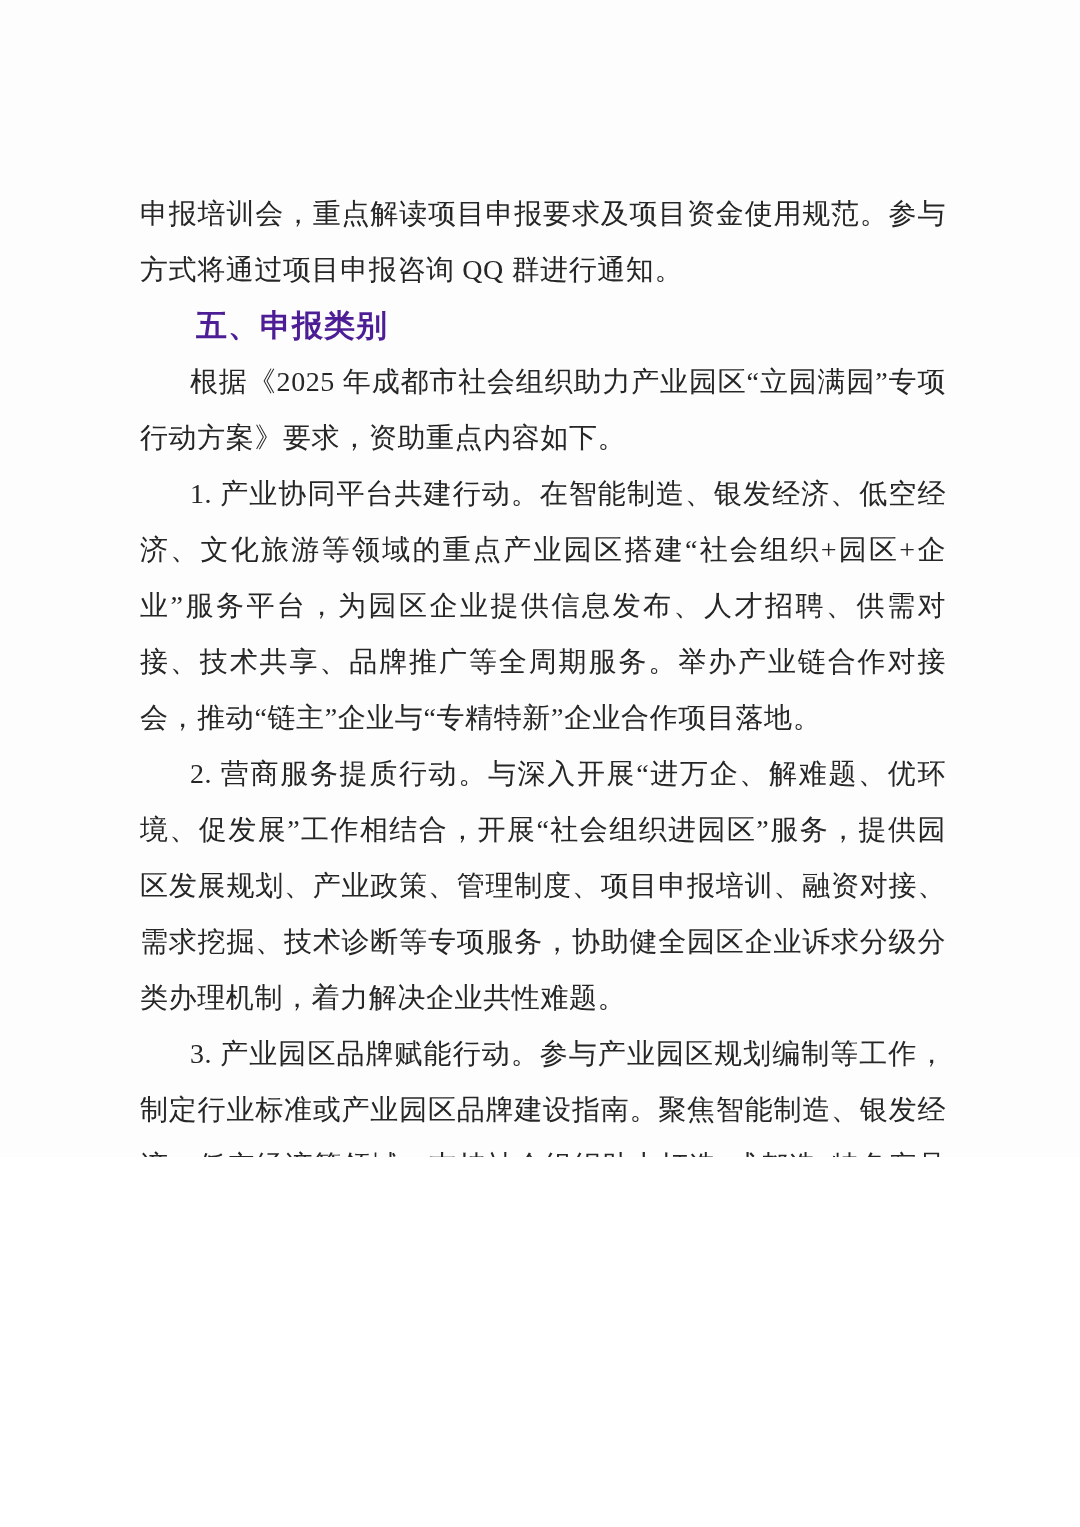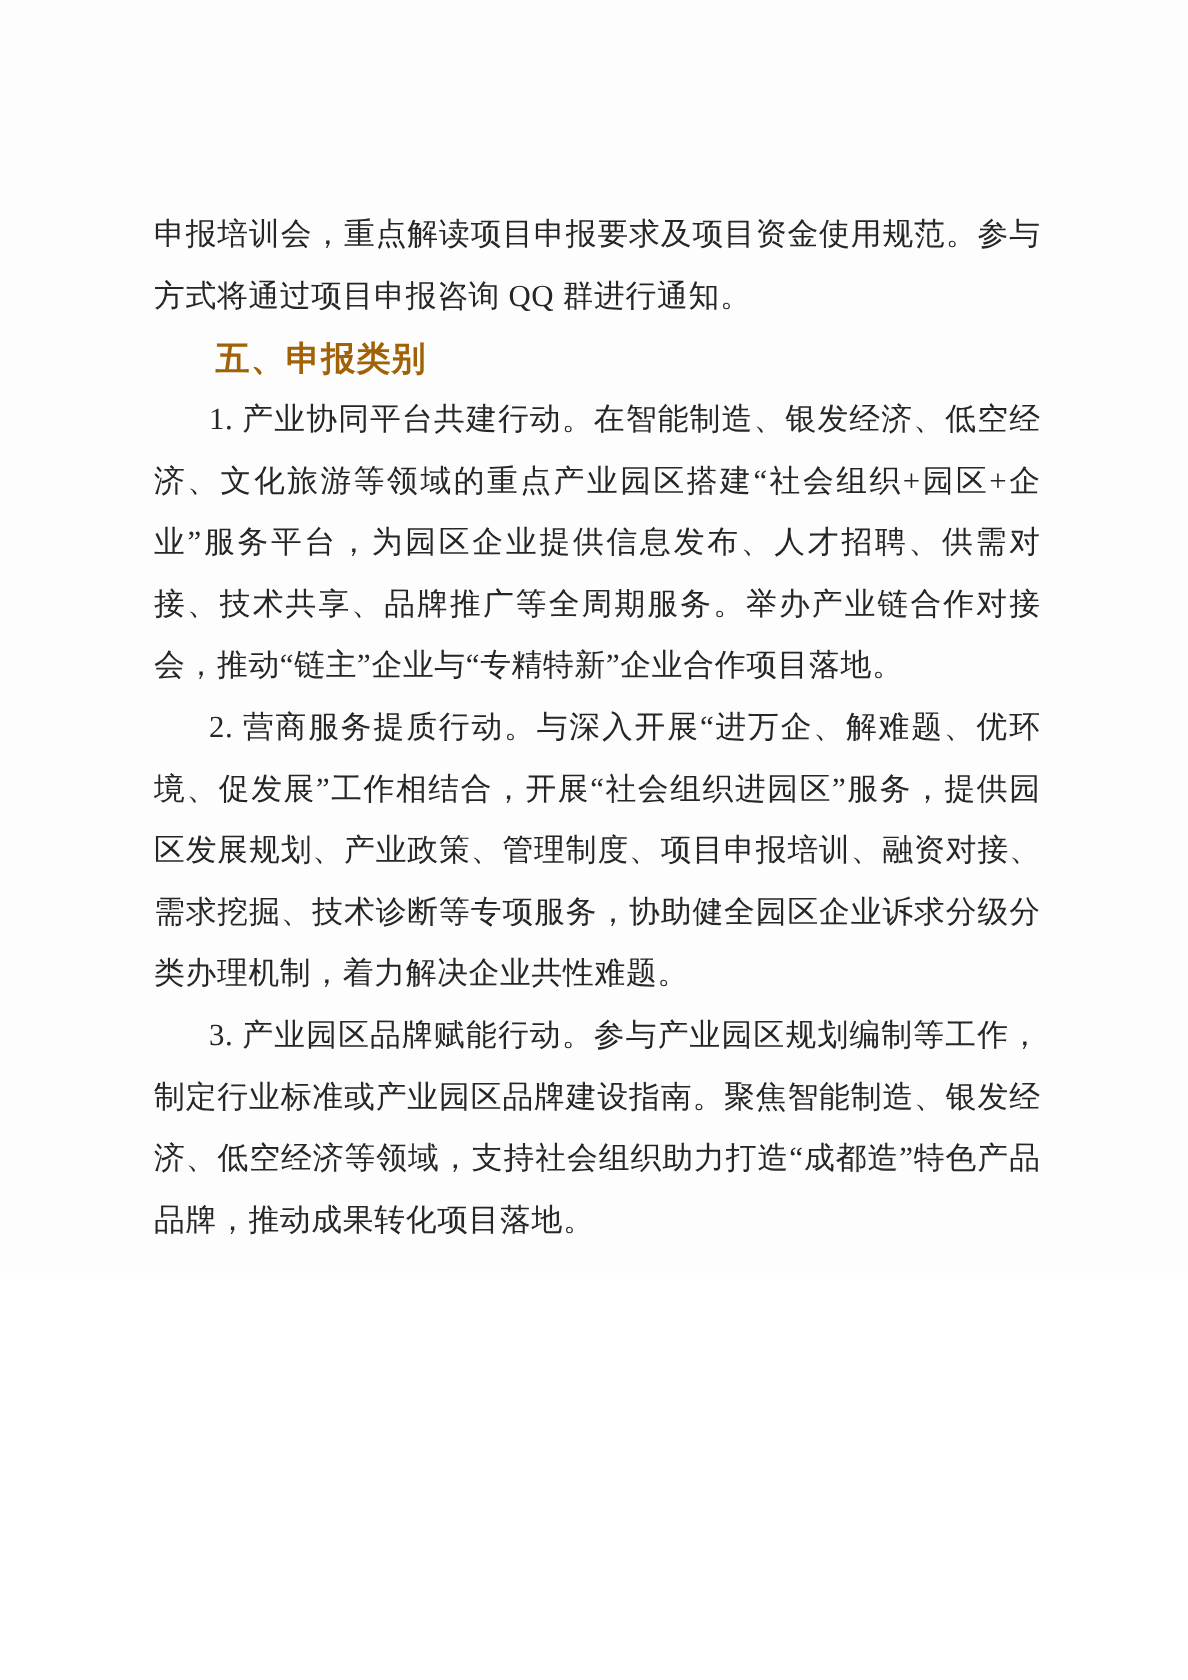--- a/index.html
+++ b/index.html
@@ -37,21 +37,21 @@
   }
   .indent {
     text-indent: 50px;
   }
   .h-section {
     margin: 0;
     font-size: 31px;
     line-height: 56px;
     font-weight: 700;
     letter-spacing: 1px;
-    color: #a16207;
+    color: #4c1d95;
     text-indent: 56px;
     font-family: "Liberation Sans", "DejaVu Sans", sans-serif;
   }
   .h-sub {
     margin: 0;
     font-size: 29px;
     line-height: 56px;
     font-weight: 700;
     letter-spacing: 0.6px;
     color: #1c1c1c;
@@ -82,20 +82,21 @@
 <body>
 
 <div class="page">
   <div class="content">
 
     <p class="body-para">申报培训会，重点解读项目申报要求及项目资金使用规范。参与方式将通过项目申报咨询 QQ 群进行通知。</p>
 
     <h2 class="h-section">五、申报类别</h2>
 
 
+    <p class="body-para indent">根据《2025 年成都市社会组织助力产业园区“立园满园”专项行动方案》要求，资助重点内容如下。</p>
 
     <p class="body-para indent">1. 产业协同平台共建行动。在智能制造、银发经济、低空经济、文化旅游等领域的重点产业园区搭建“社会组织+园区+企业”服务平台，为园区企业提供信息发布、人才招聘、供需对接、技术共享、品牌推广等全周期服务。举办产业链合作对接会，推动“链主”企业与“专精特新”企业合作项目落地。</p>
 
     <p class="body-para indent">2. 营商服务提质行动。与深入开展“进万企、解难题、优环境、促发展”工作相结合，开展“社会组织进园区”服务，提供园区发展规划、产业政策、管理制度、项目申报培训、融资对接、需求挖掘、技术诊断等专项服务，协助健全园区企业诉求分级分类办理机制，着力解决企业共性难题。</p>
 
     <p class="body-para indent">3. 产业园区品牌赋能行动。参与产业园区规划编制等工作，制定行业标准或产业园区品牌建设指南。聚焦智能制造、银发经济、低空经济等领域，支持社会组织助力打造“成都造”特色产品品牌，推动成果转化项目落地。</p>
 
   </div>
 
   <div class="page-footer">— 4 —</div>

